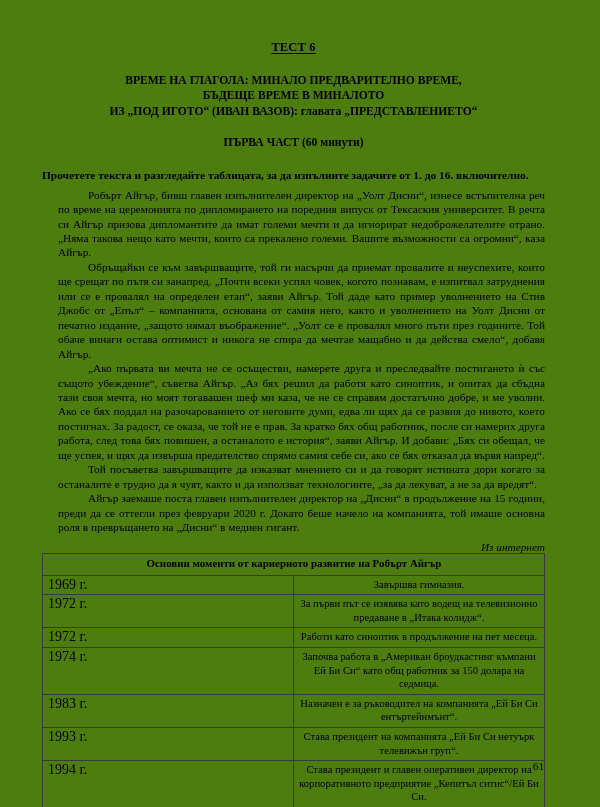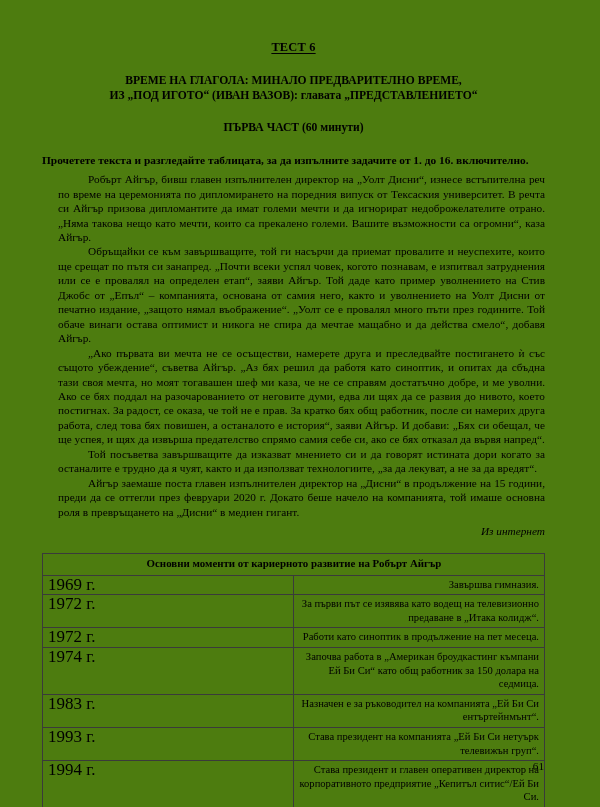--- a/index.html
+++ b/index.html
@@ -110,24 +110,24 @@
   .career-table th.table-head {
     text-align: center;
     font-weight: bold;
     font-size: 10.9px;
     padding: 3px 5px 4px 6px;
   }
   .career-table td.year-cell {
     width: 57px;
     white-space: nowrap;
     text-align: left;
-    font-size: 17px;
+    font-size: 14px;
   }
   .career-table td.event-cell {
-    text-align: right;
+    text-align: center;
   }
 
   
   .page-number {
     position: absolute;
     left: 0;
     right: 56px;
     top: 760px;
     text-align: right;
     font-size: 11.2px;
@@ -137,20 +137,21 @@
 <body>
 
 <div class="page">
 
   <div class="content">
 
     <h1 class="test-title"><span>ТЕСТ 6</span></h1>
 
     <div class="main-title">
       <span class="ln">ВРЕМЕ НА ГЛАГОЛА: МИНАЛО ПРЕДВАРИТЕЛНО ВРЕМЕ,</span>
+      <span class="ln">БЪДЕЩЕ ВРЕМЕ В МИНАЛОТО</span>
       <span class="ln">ИЗ „ПОД ИГОТО“ (ИВАН ВАЗОВ): главата „ПРЕДСТАВЛЕНИЕТО“</span>
     </div>
 
     <div class="part-title">ПЪРВА ЧАСТ (60 минути)</div>
 
     <p class="instruction">Прочетете текста и разгледайте таблицата, за да изпълните задачите от 1. до 16. включително.</p>
 
     <div class="body-text">
       <p class="para">Робърт Айгър, бивш главен изпълнителен директор на „Уолт Дисни“, изнесе встъпителна реч по време на церемонията по дипломирането на поредния випуск от Тексаския университет. В речта си Айгър призова дипломантите да имат големи мечти и да игнорират недоброжелателите отрано. „Няма такова нещо като мечти, които са прекалено големи. Вашите възможности са огромни“, каза Айгър.</p>
       <p class="para">Обръщайки се към завършващите, той ги насърчи да приемат провалите и неуспехите, които ще срещат по пътя си занапред. „Почти всеки успял човек, когото познавам, е изпитвал затруднения или се е провалял на определен етап“, заяви Айгър. Той даде като пример уволнението на Стив Джобс от „Епъл“ – компанията, основана от самия него, както и уволнението на Уолт Дисни от печатно издание, „защото нямал въображение“. „Уолт се е провалял много пъти през годините. Той обаче винаги остава оптимист и никога не спира да мечтае мащабно и да действа смело“, добавя Айгър.</p>

